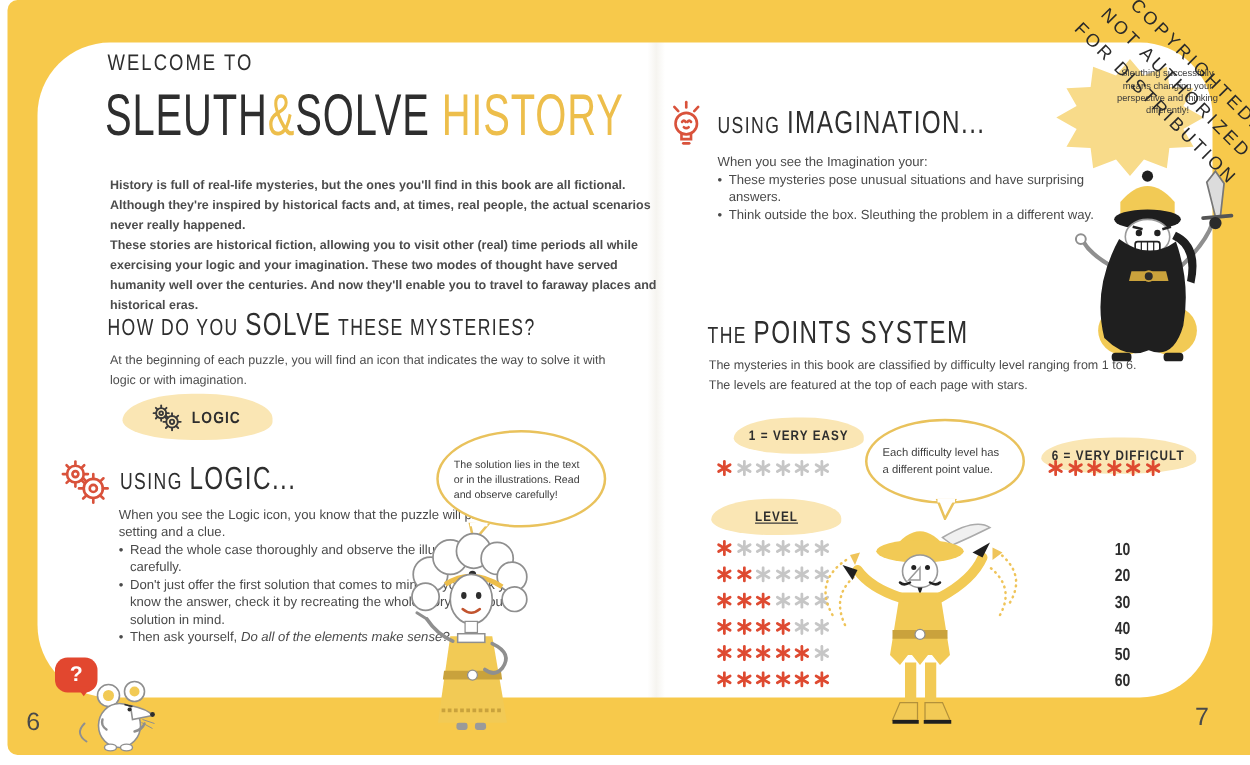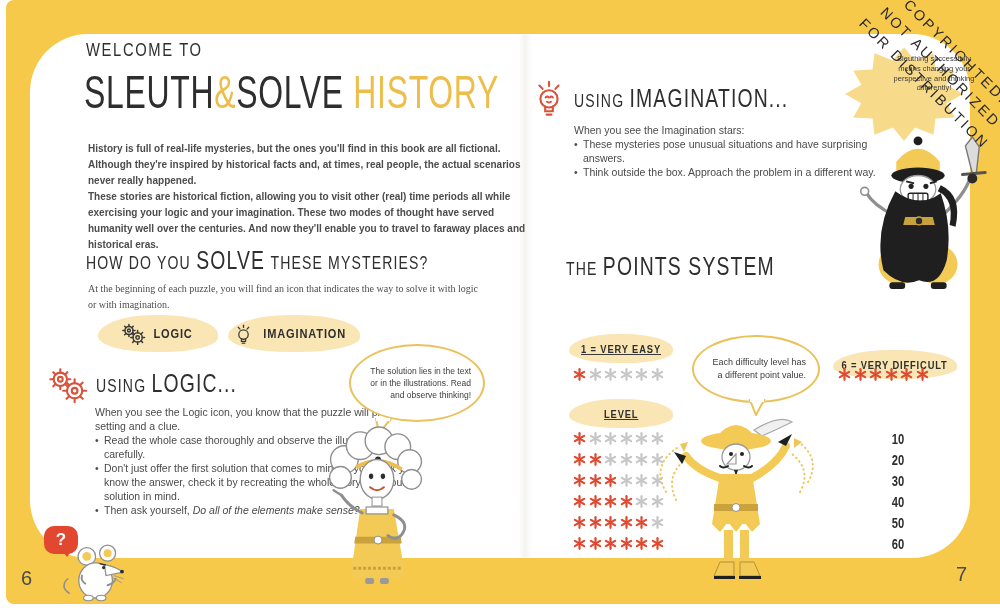--- a/index.html
+++ b/index.html
@@ -26,21 +26,21 @@
   .bullet{position:relative;padding-left:9px;}
   .bullet::before{content:"•";position:absolute;left:0;top:0;}
   .it{font-style:italic;}
   
   .pill{position:absolute;background:#FAE6B4;display:flex;align-items:center;justify-content:center;gap:4px;
         border-radius:50% 50% 50% 50% / 62% 58% 42% 46%;}
   .pill-label{font-size:13px;font-weight:700;letter-spacing:1px;color:#2e2e2e;transform:scaleX(0.85);white-space:nowrap;}
   .pill-label.sm{font-size:11px;}
   
   .bubble{position:absolute;background:#fff;border:2px solid #E9C25C;border-radius:50%;
-          display:flex;align-items:center;justify-content:center;text-align:right;
+          display:flex;align-items:center;justify-content:center;text-align:left;
           color:#3c3c3c;box-sizing:border-box;}
   .bubble .tail{position:absolute;}
   
   .stars{position:absolute;display:flex;align-items:center;}
   .stars svg{width:13px;height:13px;margin-right:2.5px;display:block;}
   .pts{position:absolute;width:44px;text-align:center;font-size:14px;font-weight:700;color:#2e2e2e;transform:scaleX(0.8);}
   
   .watermark{position:absolute;left:775px;top:34px;width:330px;text-align:center;z-index:9;
              font-size:14.5px;letter-spacing:2.5px;line-height:1.55;color:#2a2a2a;font-weight:500;
              transform:rotate(45deg);}
@@ -70,21 +70,21 @@
   <div class="abs body-hand" style="left:88px;top:141px;width:440px;font-weight:bold;">
     <div>History is full of real-life mysteries, but the ones you'll find in this book are all fictional. Although they're inspired by historical facts and, at times, real people, the actual scenarios never really happened.</div>
     <div>These stories are historical fiction, allowing you to visit other (real) time periods all while exercising your logic and your imagination. These two modes of thought have served humanity well over the centuries. And now they'll enable you to travel to faraway places and historical eras.</div>
   </div>
 
   <div class="abs hd" style="left:86px;top:246px;">
     <span class="h-med">HOW DO YOU</span>
     <span class="h-big">SOLVE</span>
     <span class="h-med">THESE MYSTERIES?</span>
   </div>
-  <div class="abs body-hand" style="left:88px;top:281px;width:400px;font-family:Liberation Serif, serif;">At the beginning of each puzzle, you will find an icon that indicates the way to solve it with logic or with imagination.</div>
+  <div class="abs body-hand" style="left:88px;top:281px;width:400px;">At the beginning of each puzzle, you will find an icon that indicates the way to solve it with logic or with imagination.</div>
 
   <div class="pill" style="left:98px;top:315px;width:120px;height:37px;">
     <svg width="26" height="22" viewBox="0 0 44 38">
       <g fill="none" stroke="#3a3a3a" stroke-width="2.6" stroke-linecap="round">
         <circle cx="15" cy="13" r="7"></circle>
           <circle cx="15" cy="13" r="2.5"></circle>
         <line x1="15" y1="2.5" x2="15" y2="6"></line>
           <line x1="15" y1="20" x2="15" y2="23.5"></line>
         <line x1="4.5" y1="13" x2="8" y2="13"></line>
           <line x1="22" y1="13" x2="25.5" y2="13"></line>
@@ -100,33 +100,20 @@
           <line x1="38" y1="25" x2="42" y2="25"></line>
         <line x1="21.5" y1="16.5" x2="24.4" y2="19.3"></line>
           <line x1="35.6" y1="19.3" x2="38.5" y2="16.5"></line>
         <line x1="21.5" y1="33.5" x2="24.4" y2="30.7"></line>
           <line x1="35.6" y1="30.7" x2="38.5" y2="33.5"></line>
       </g>
     </svg>
     <span class="pill-label">LOGIC</span>
   </div>
 
-  <div class="pill" style="left:228px;top:315px;width:132px;height:37px;">
-    <svg width="17" height="23" viewBox="0 0 32 44">
-      <g fill="none" stroke="#3a3a3a" stroke-width="2.4" stroke-linecap="round">
-        <circle cx="16" cy="24" r="9"></circle>
-        <path d="M12,32 L12,37 L20,37 L20,32"></path>
-        <line x1="13.5" y1="40.5" x2="18.5" y2="40.5"></line>
-        <line x1="16" y1="6" x2="16" y2="10.5"></line>
-        <line x1="6" y1="10" x2="9.3" y2="13.5"></line>
-          <line x1="26" y1="10" x2="22.7" y2="13.5"></line>
-      </g>
-    </svg>
-    <span class="pill-label">IMAGINATION</span>
-  </div>
 
   <svg class="abs" style="left:46px;top:366px;" width="42" height="38" viewBox="0 0 44 38">
     <g fill="none" stroke="#D9523B" stroke-width="2.2" stroke-linecap="round">
       <circle cx="15" cy="13" r="7"></circle>
         <circle cx="15" cy="13" r="2.5"></circle>
       <line x1="15" y1="2.5" x2="15" y2="6"></line>
         <line x1="15" y1="20" x2="15" y2="23.5"></line>
       <line x1="4.5" y1="13" x2="8" y2="13"></line>
         <line x1="22" y1="13" x2="25.5" y2="13"></line>
       <line x1="7.6" y1="5.6" x2="10" y2="8"></line>
@@ -150,21 +137,21 @@
     <span class="h-big">LOGIC...</span>
   </div>
   <div class="abs body-type" style="left:95px;top:405px;width:336px;">
     <div>When you see the Logic icon, you know that the puzzle will present a setting and a clue.</div>
     <div class="bullet"><span>Read the whole case thoroughly and observe the illustrations carefully.</span><span class="it"></span></div>
     <div class="bullet"><span>Don't just offer the first solution that comes to mind. If you think you know the answer, check it by recreating the whole story with your solution in mind.</span><span class="it"></span></div>
     <div class="bullet"><span>Then ask yourself, </span><span class="it">Do all of the elements make sense?</span></div>
   </div>
 
   <div class="bubble" style="left:349px;top:344px;width:136px;height:78px;font-size:8.5px;line-height:1.45;padding:8px 12px;">
-    <span>The solution lies in the text or in the illustrations. Read and observe thinking!</span>
+    <span>The solution lies in the text or in the illustrations. Read and observe carefully!</span>
     <svg class="tail" style="left:22px;bottom:-14px;" width="20" height="16" viewBox="0 0 20 16">
       <path d="M3,1 L17,2 L6,15 Z" fill="#fff" stroke="#E9C25C" stroke-width="2"></path>
       <rect x="3" y="0" width="14" height="3" fill="#fff"></rect>
     </svg>
   </div>
 
   <svg class="abs" style="left:316px;top:424px;z-index:3;" width="122" height="164" viewBox="0 0 122 166">
     <g stroke="#8f8f8f" fill="#fff" stroke-width="1.4">
       <circle cx="28" cy="36" r="14"></circle>
         <circle cx="44" cy="22" r="14"></circle>
@@ -226,23 +213,23 @@
       <path d="M12.5,22.5 q1.5,-2 3,0"></path>
         <path d="M17,22.5 q1.5,-2 3,0"></path>
       <path d="M14,27 q2,1.6 4,0"></path>
     </g>
   </svg>
   <div class="abs hd" style="left:574px;top:84px;">
     <span class="h-med">USING</span>
     <span class="h-big">IMAGINATION...</span>
   </div>
   <div class="abs body-type" style="left:574px;top:123px;width:336px;">
-    <div>When you see the Imagination stars:</div>
+    <div>When you see the Imagination your:</div>
     <div class="bullet">These mysteries pose unusual situations and have surprising answers.</div>
-    <div class="bullet">Think outside the box. Approach the problem in a different way.</div>
+    <div class="bullet">Think outside the box. Sleuthing the problem in a different way.</div>
   </div>
 
   <div class="abs" style="left:843px;top:46px;width:122px;height:96px;z-index:8;">
     <svg width="122" height="96" viewBox="0 0 120 94">
       <polygon points="118,47 102,56 110,70 91,71 89,87 71,80 60,93 49,80 31,87 29,71 10,70 18,56 2,47 18,38 10,24 29,23 31,7 49,14 60,1 71,14 89,7 91,23 110,24 102,38" fill="#F8DB8A"></polygon>
     </svg>
     <div class="burst-text">Sleuthing successfully means changing your perspective and thinking differently!</div>
   </div>
   <div class="watermark">
     <div>COPYRIGHTED.</div>
@@ -276,22 +263,23 @@
     <path d="M98,52 Q120,62 113,94 L107,92 Q112,66 95,58 Z" fill="#1f1f1f"></path>
     <path d="M52,58 Q30,98 40,138 Q58,156 76,148 Q96,156 104,128 Q110,94 98,60 Q76,76 52,58 Z" fill="#1f1f1f"></path>
     <path d="M62,84 L90,84 L92,92 L60,92 Z" fill="#caa23c"></path>
     <circle cx="76" cy="88" r="4" fill="#2b2b2b" stroke="#caa23c" stroke-width="1.5"></circle>
   </svg>
 
   <div class="abs hd" style="left:566px;top:252px;">
     <span class="h-med">THE</span>
     <span class="h-big">POINTS SYSTEM</span>
   </div>
-
-  <div class="pill" style="left:569px;top:334px;width:104px;height:29px;text-decoration:underline;">
+  <div class="abs body-hand" style="left:567px;top:285px;width:345px;">The mysteries in this book are classified by difficulty level ranging from 1 to 6. The levels are featured at the top of each page with stars.</div>
+
+  <div class="pill" style="left:587px;top:334px;width:104px;height:29px;">
     <span class="pill-label sm">1 = VERY EASY</span>
   </div>
   <div class="stars" style="left:573px;top:368px;">
       <svg viewBox="0 0 20 20">
         <g stroke="#DE4A31" stroke-width="3.4" stroke-linecap="round" fill="none">
           <line x1="10" y1="1.8" x2="10" y2="18.2"></line>
           <line x1="2.9" y1="5.9" x2="17.1" y2="14.1"></line>
           <line x1="2.9" y1="14.1" x2="17.1" y2="5.9"></line>
         </g>
       </svg>

